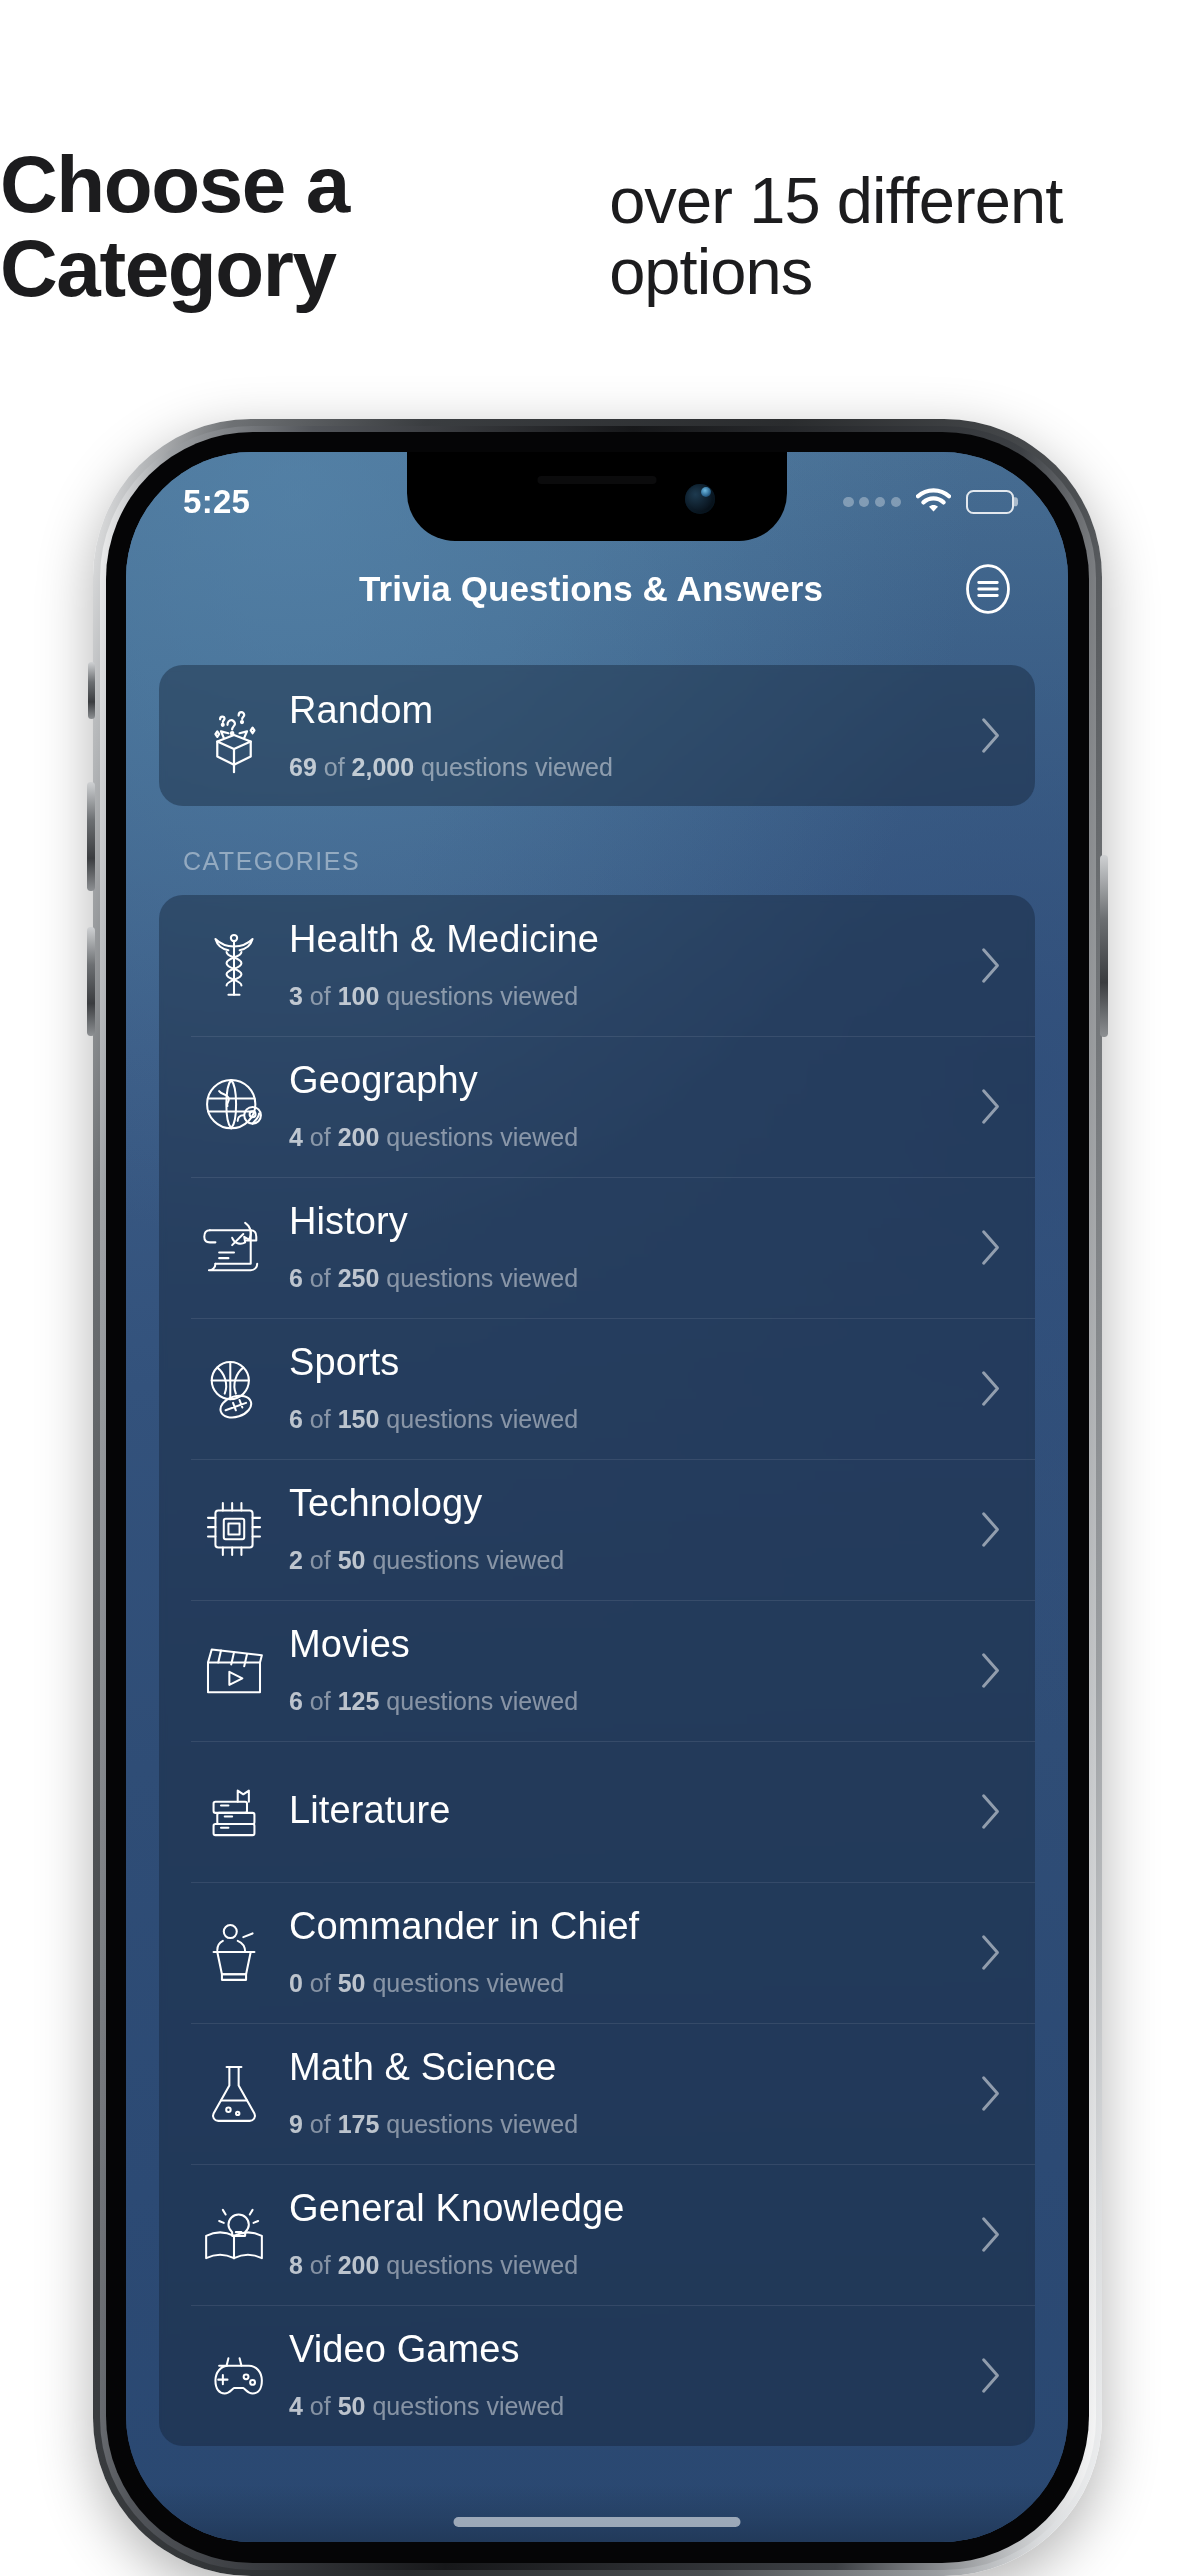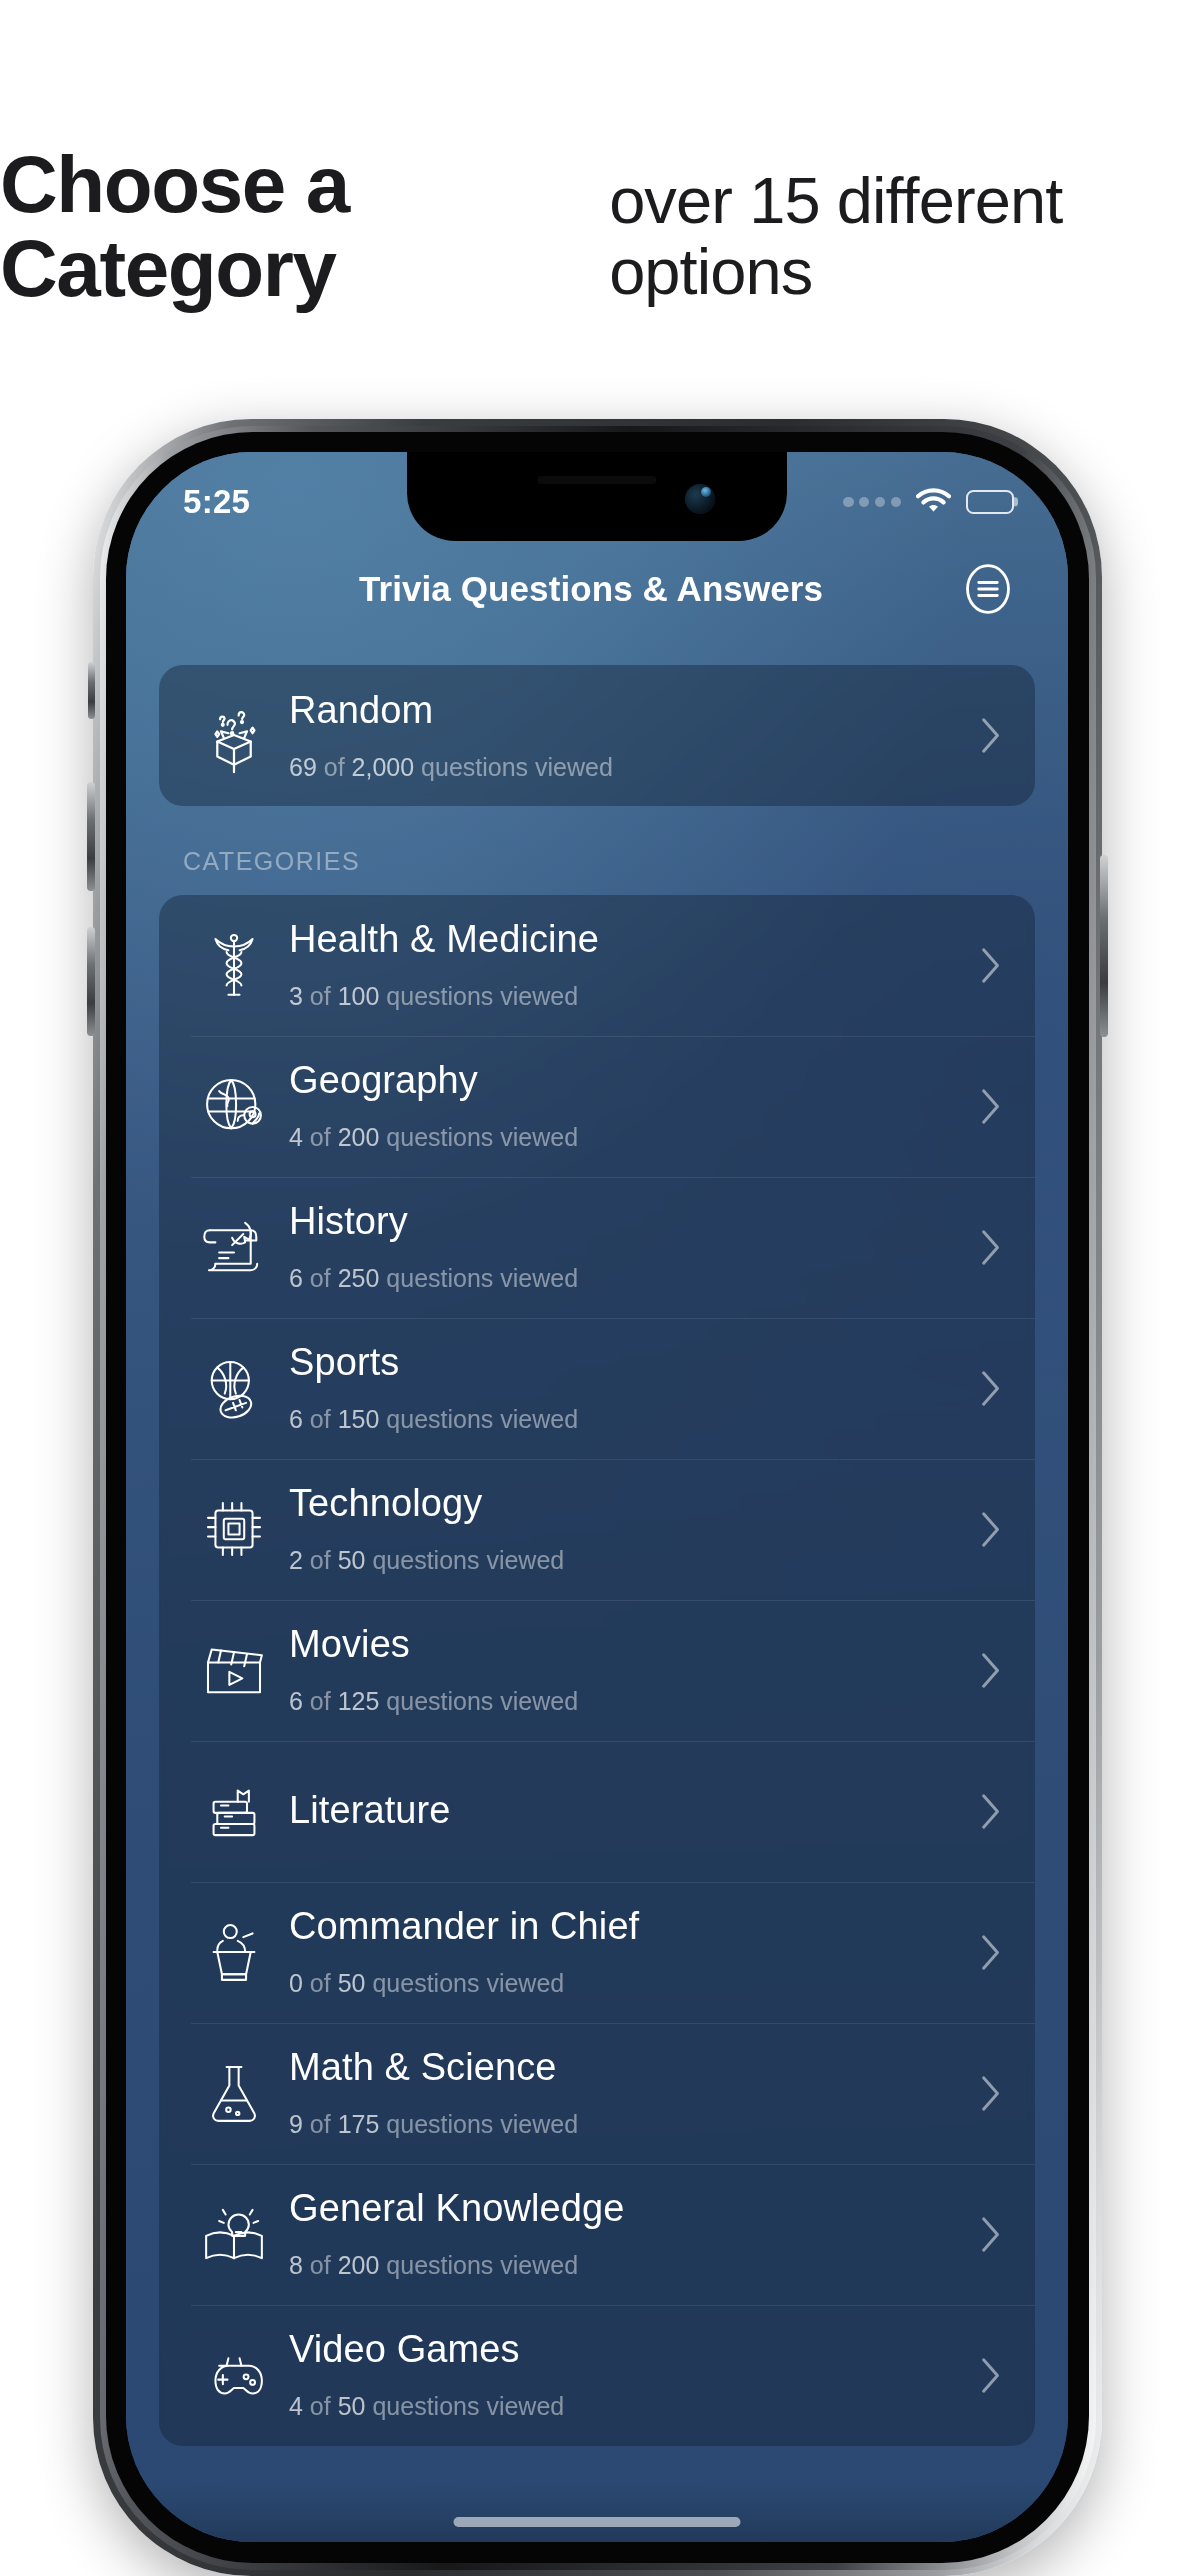--- a/index.html
+++ b/index.html
@@ -168,21 +168,21 @@
     margin-right:13px;
   }
   .row-icon svg { display:block; }
   .row-text { flex:1; display:flex; flex-direction:column; justify-content:center; gap:23px; }
   .row-title {
     font-size:38px; color:#ffffff; font-weight:normal; letter-spacing:0.1px; line-height:1.05;
   }
   .row-sub {
     font-size:25px; color:rgba(255,255,255,0.46); line-height:1.05;
   }
-  .row-sub b { color:rgba(255,255,255,0.70); font-weight:normal; }
+  .row-sub b { color:rgba(255,255,255,0.70); font-weight:bold; }
   .chevron { width:32px; min-width:32px; display:flex; align-items:center; justify-content:center; }
 
   #cat-header {
     margin:41px 0 9.3px 57px;
     font-size:25px; letter-spacing:1.5px;
     color:rgba(255,255,255,0.42);
   }
 
   #home-indicator {
     position:absolute; bottom:15px; left:50%; transform:translateX(-50%);

